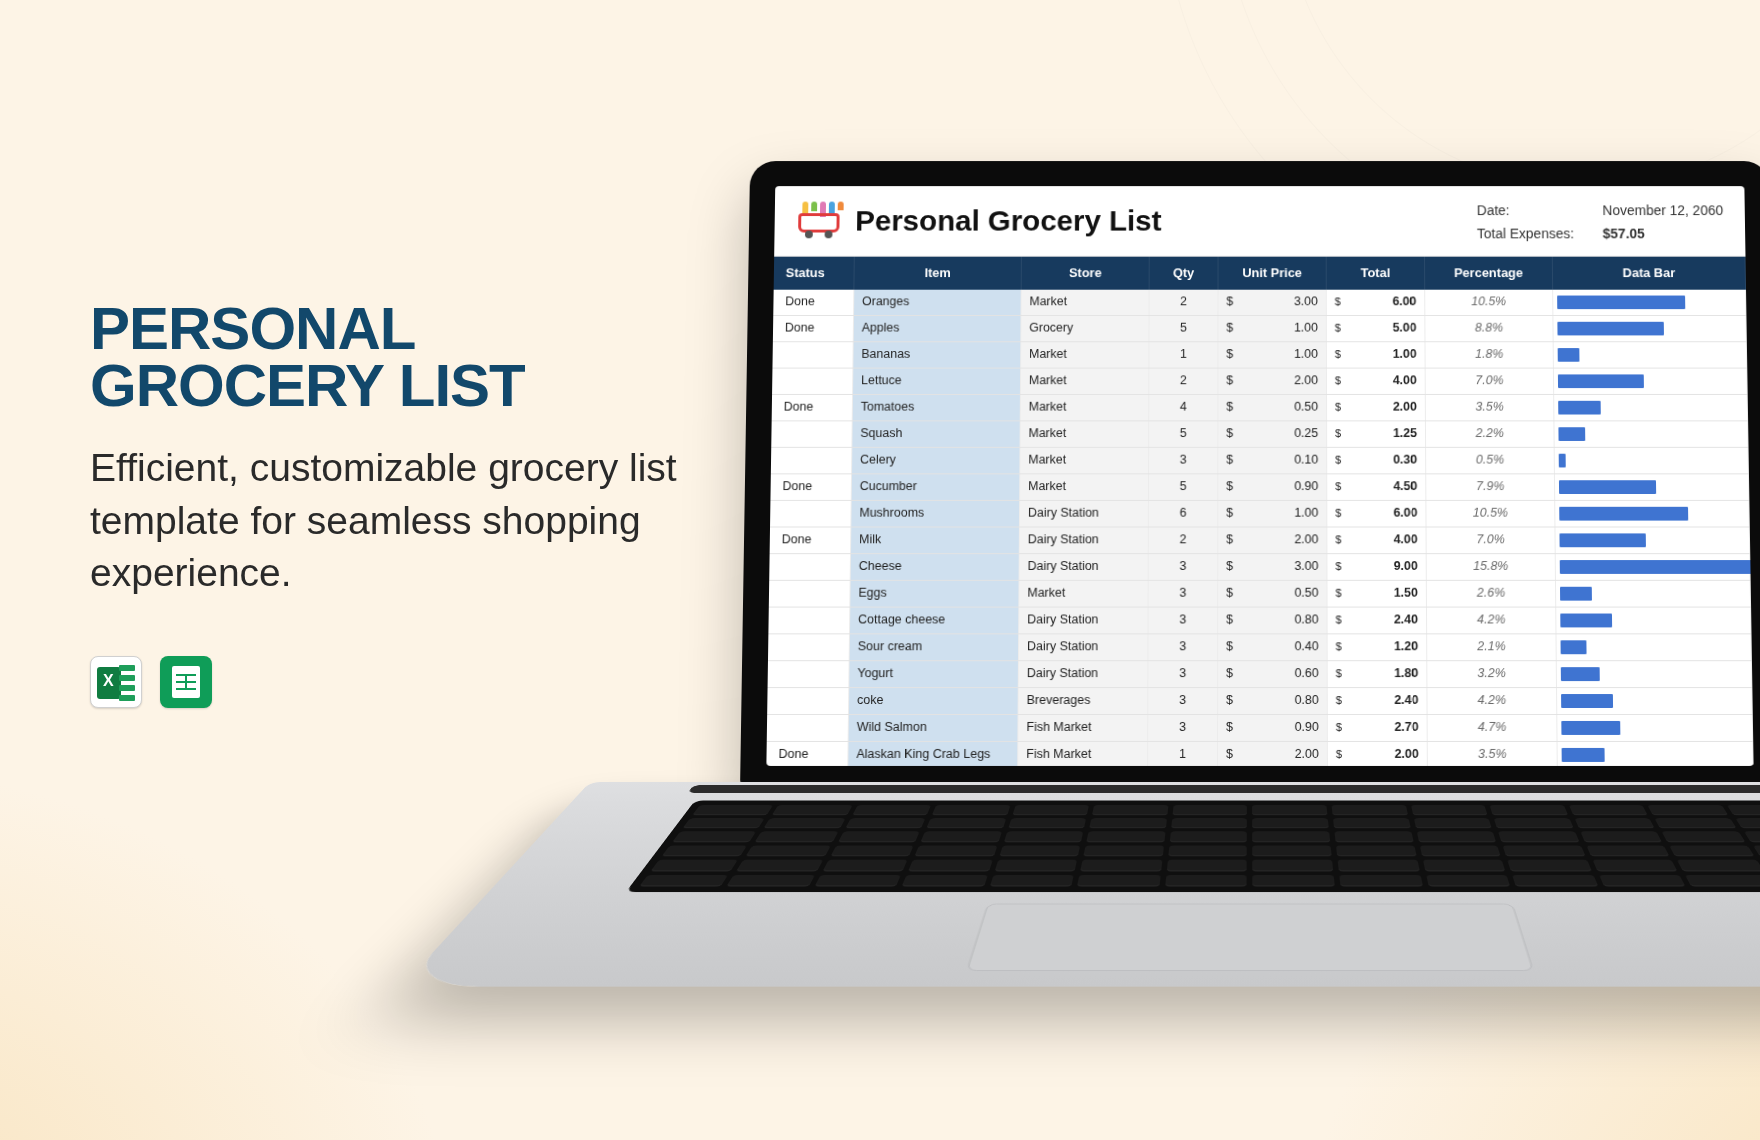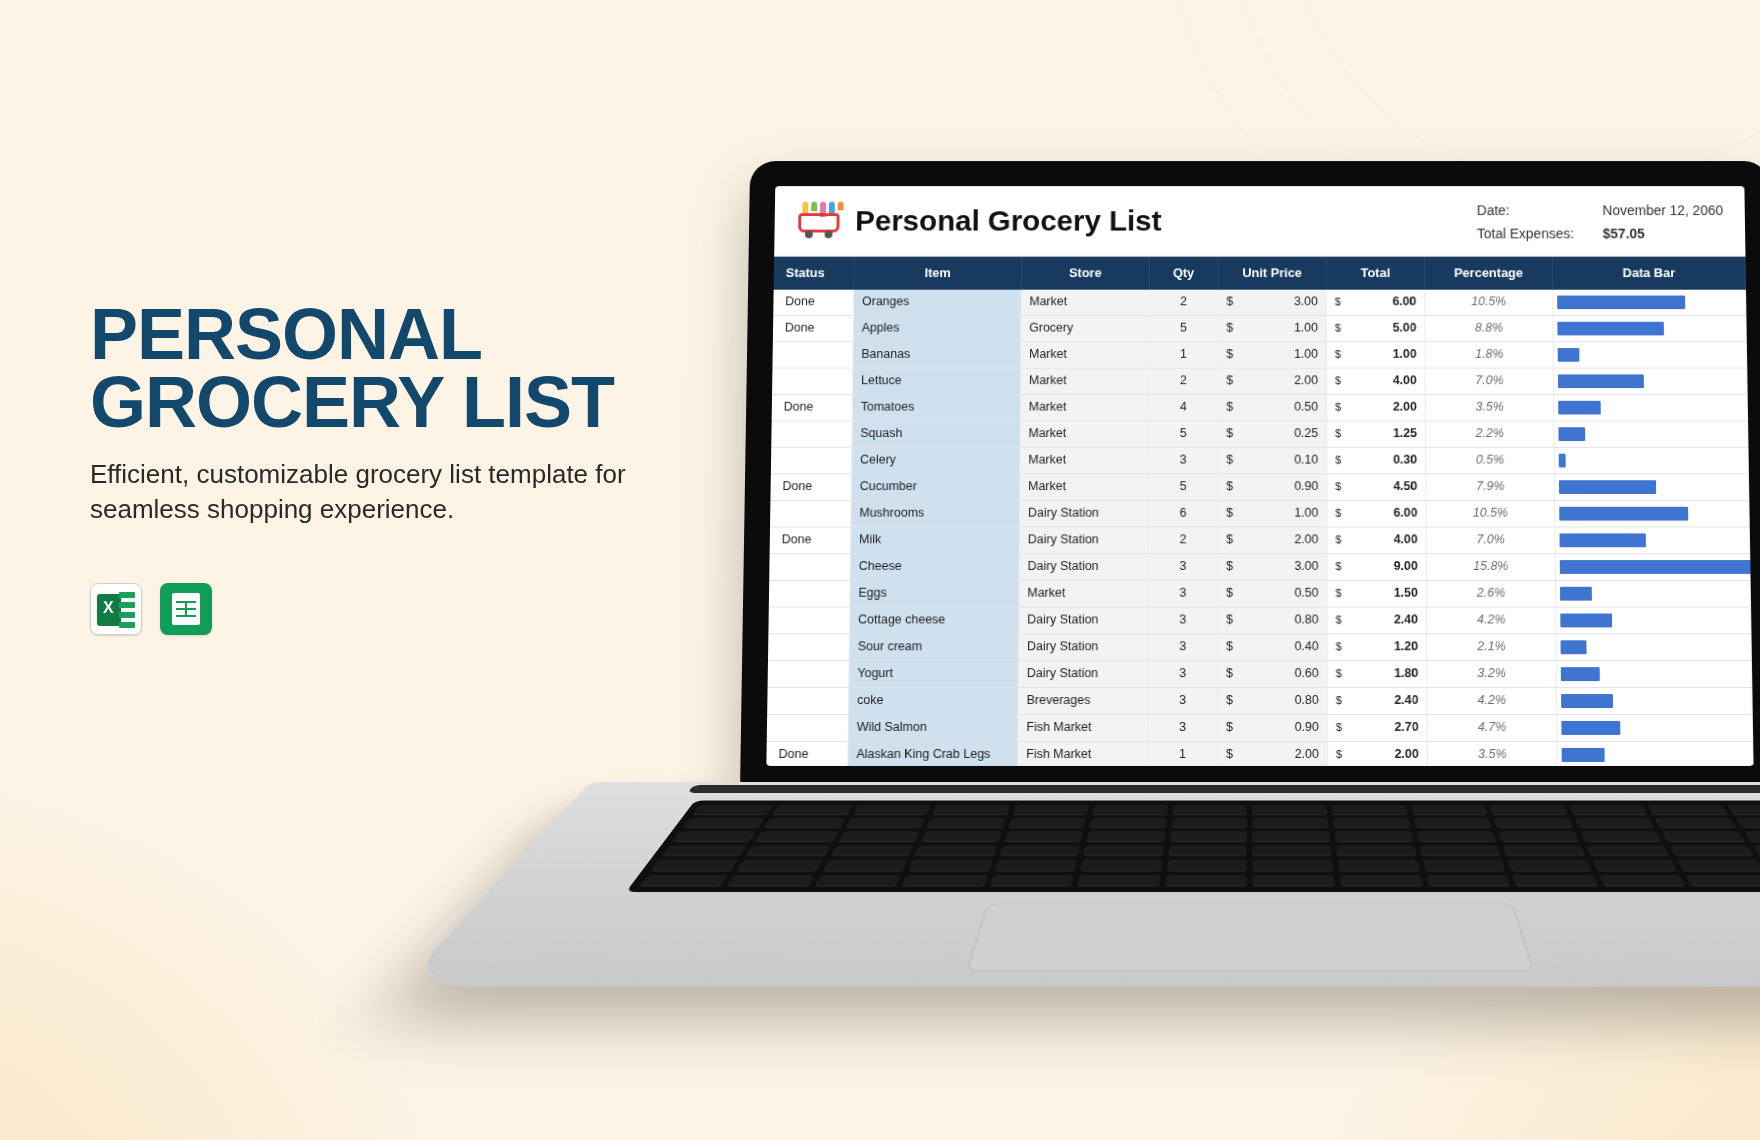--- a/index.html
+++ b/index.html
@@ -12,28 +12,28 @@
       radial-gradient(circle at 90% -10%, rgba(0,0,0,0) 360px, rgba(0,0,0,0.02) 361px, rgba(0,0,0,0) 362px),
       radial-gradient(circle at 90% -10%, rgba(0,0,0,0) 420px, rgba(0,0,0,0.02) 421px, rgba(0,0,0,0) 422px),
       radial-gradient(ellipse 900px 700px at -10% 110%, #f8e2bb 0%, rgba(248,226,187,0) 70%),
       radial-gradient(ellipse 900px 700px at 110% 110%, #f8e2bb 0%, rgba(248,226,187,0) 70%);
   }
   
   .copy {
     position: absolute; left: 90px; top: 300px; width: 700px;
   }
   .headline {
-    font-weight: 800; font-size: 72px; line-height: 0.95; letter-spacing: -1px;
+    font-weight: 800; font-size: 60px; line-height: 0.95; letter-spacing: -1px;
     font-family: "Arial Black", "Segoe UI", Arial, sans-serif;
     text-transform: uppercase;
   }
   .headline .navy { color: #12486b; display: block; }
   .headline .black { color: #1a1a1a; display: block; }
   .sub {
-    margin-top: 20px; font-size: 26px; line-height: 1.35; color: #2a2a2a; font-weight: 400; max-width: 640px;
+    margin-top: 28px; font-size: 39px; line-height: 1.35; color: #2a2a2a; font-weight: 400; max-width: 640px;
   }
   .app-icons { margin-top: 56px; display: flex; gap: 18px; }
   .icon-tile { width: 52px; height: 52px; border-radius: 8px; position: relative; box-shadow: 0 1px 2px rgba(0,0,0,.15); }
   .icon-excel { background: #fff; border: 1px solid #d0d0d0; }
   .icon-excel::before { content:""; position:absolute; left:6px; top:10px; width:24px; height:32px; background:#107c41; border-radius:3px; }
   .icon-excel::after  { content:"X"; position:absolute; left:12px; top:16px; font:700 16px/1 Arial; color:#fff; }
   .icon-excel .bars { position:absolute; right:6px; top:8px; width:16px; height:36px; display:flex; flex-direction:column; gap:4px; }
   .icon-excel .bars span { display:block; height:6px; background:#1e9e5a; border-radius:1px; }
   .icon-sheets { background:#0f9d58; }
   .icon-sheets::before { content:""; position:absolute; left:12px; top:10px; width:28px; height:32px; background:#fff; border-radius:2px; }

